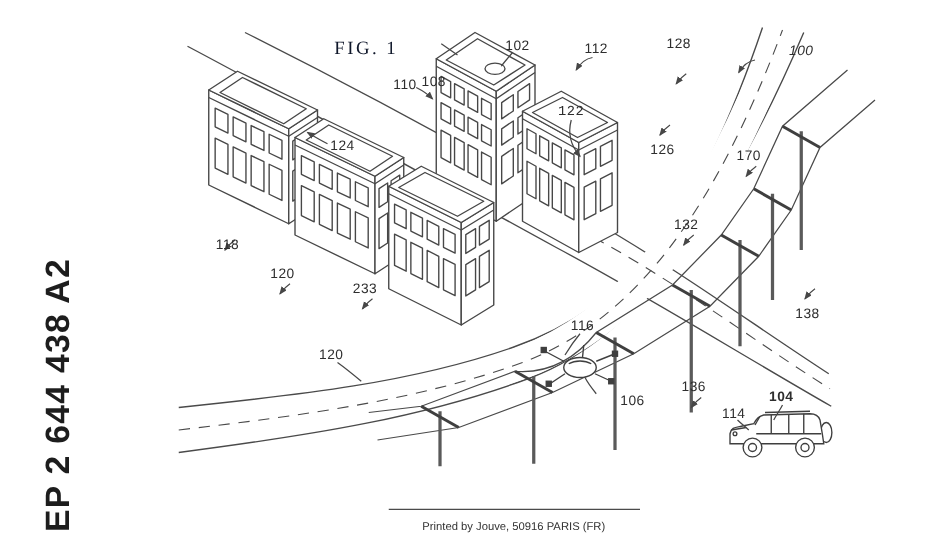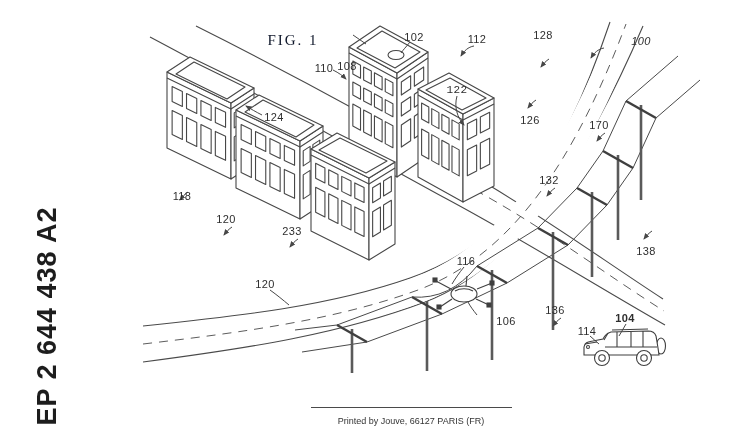--- a/index.html
+++ b/index.html
@@ -290,16 +290,16 @@
       <span class="ref-num" style="left: 599px; top: 125px;">170</span>
       <span class="ref-num" style="left: 549px; top: 180px;">132</span>
       <span class="ref-num" style="left: 292px; top: 231px;">233</span>
       <span class="ref-num" style="left: 555px; top: 310px;">136</span>
       <span class="ref-num" style="left: 646px; top: 223px; margin-top: 28px;">138</span>
       <span class="ref-num" style="left: 265px; top: 284px;">120</span>
     </div>
 
   <div class="footer">
     <div class="footer-rule"></div>
-    <div class="footer-text">Printed by Jouve, 66127 PARIS (FR)</div>
+    <div class="footer-text">Printed by Jouve, 50916 PARIS (FR)</div>
   </div>
 
 </div>
 
 </body></html>

